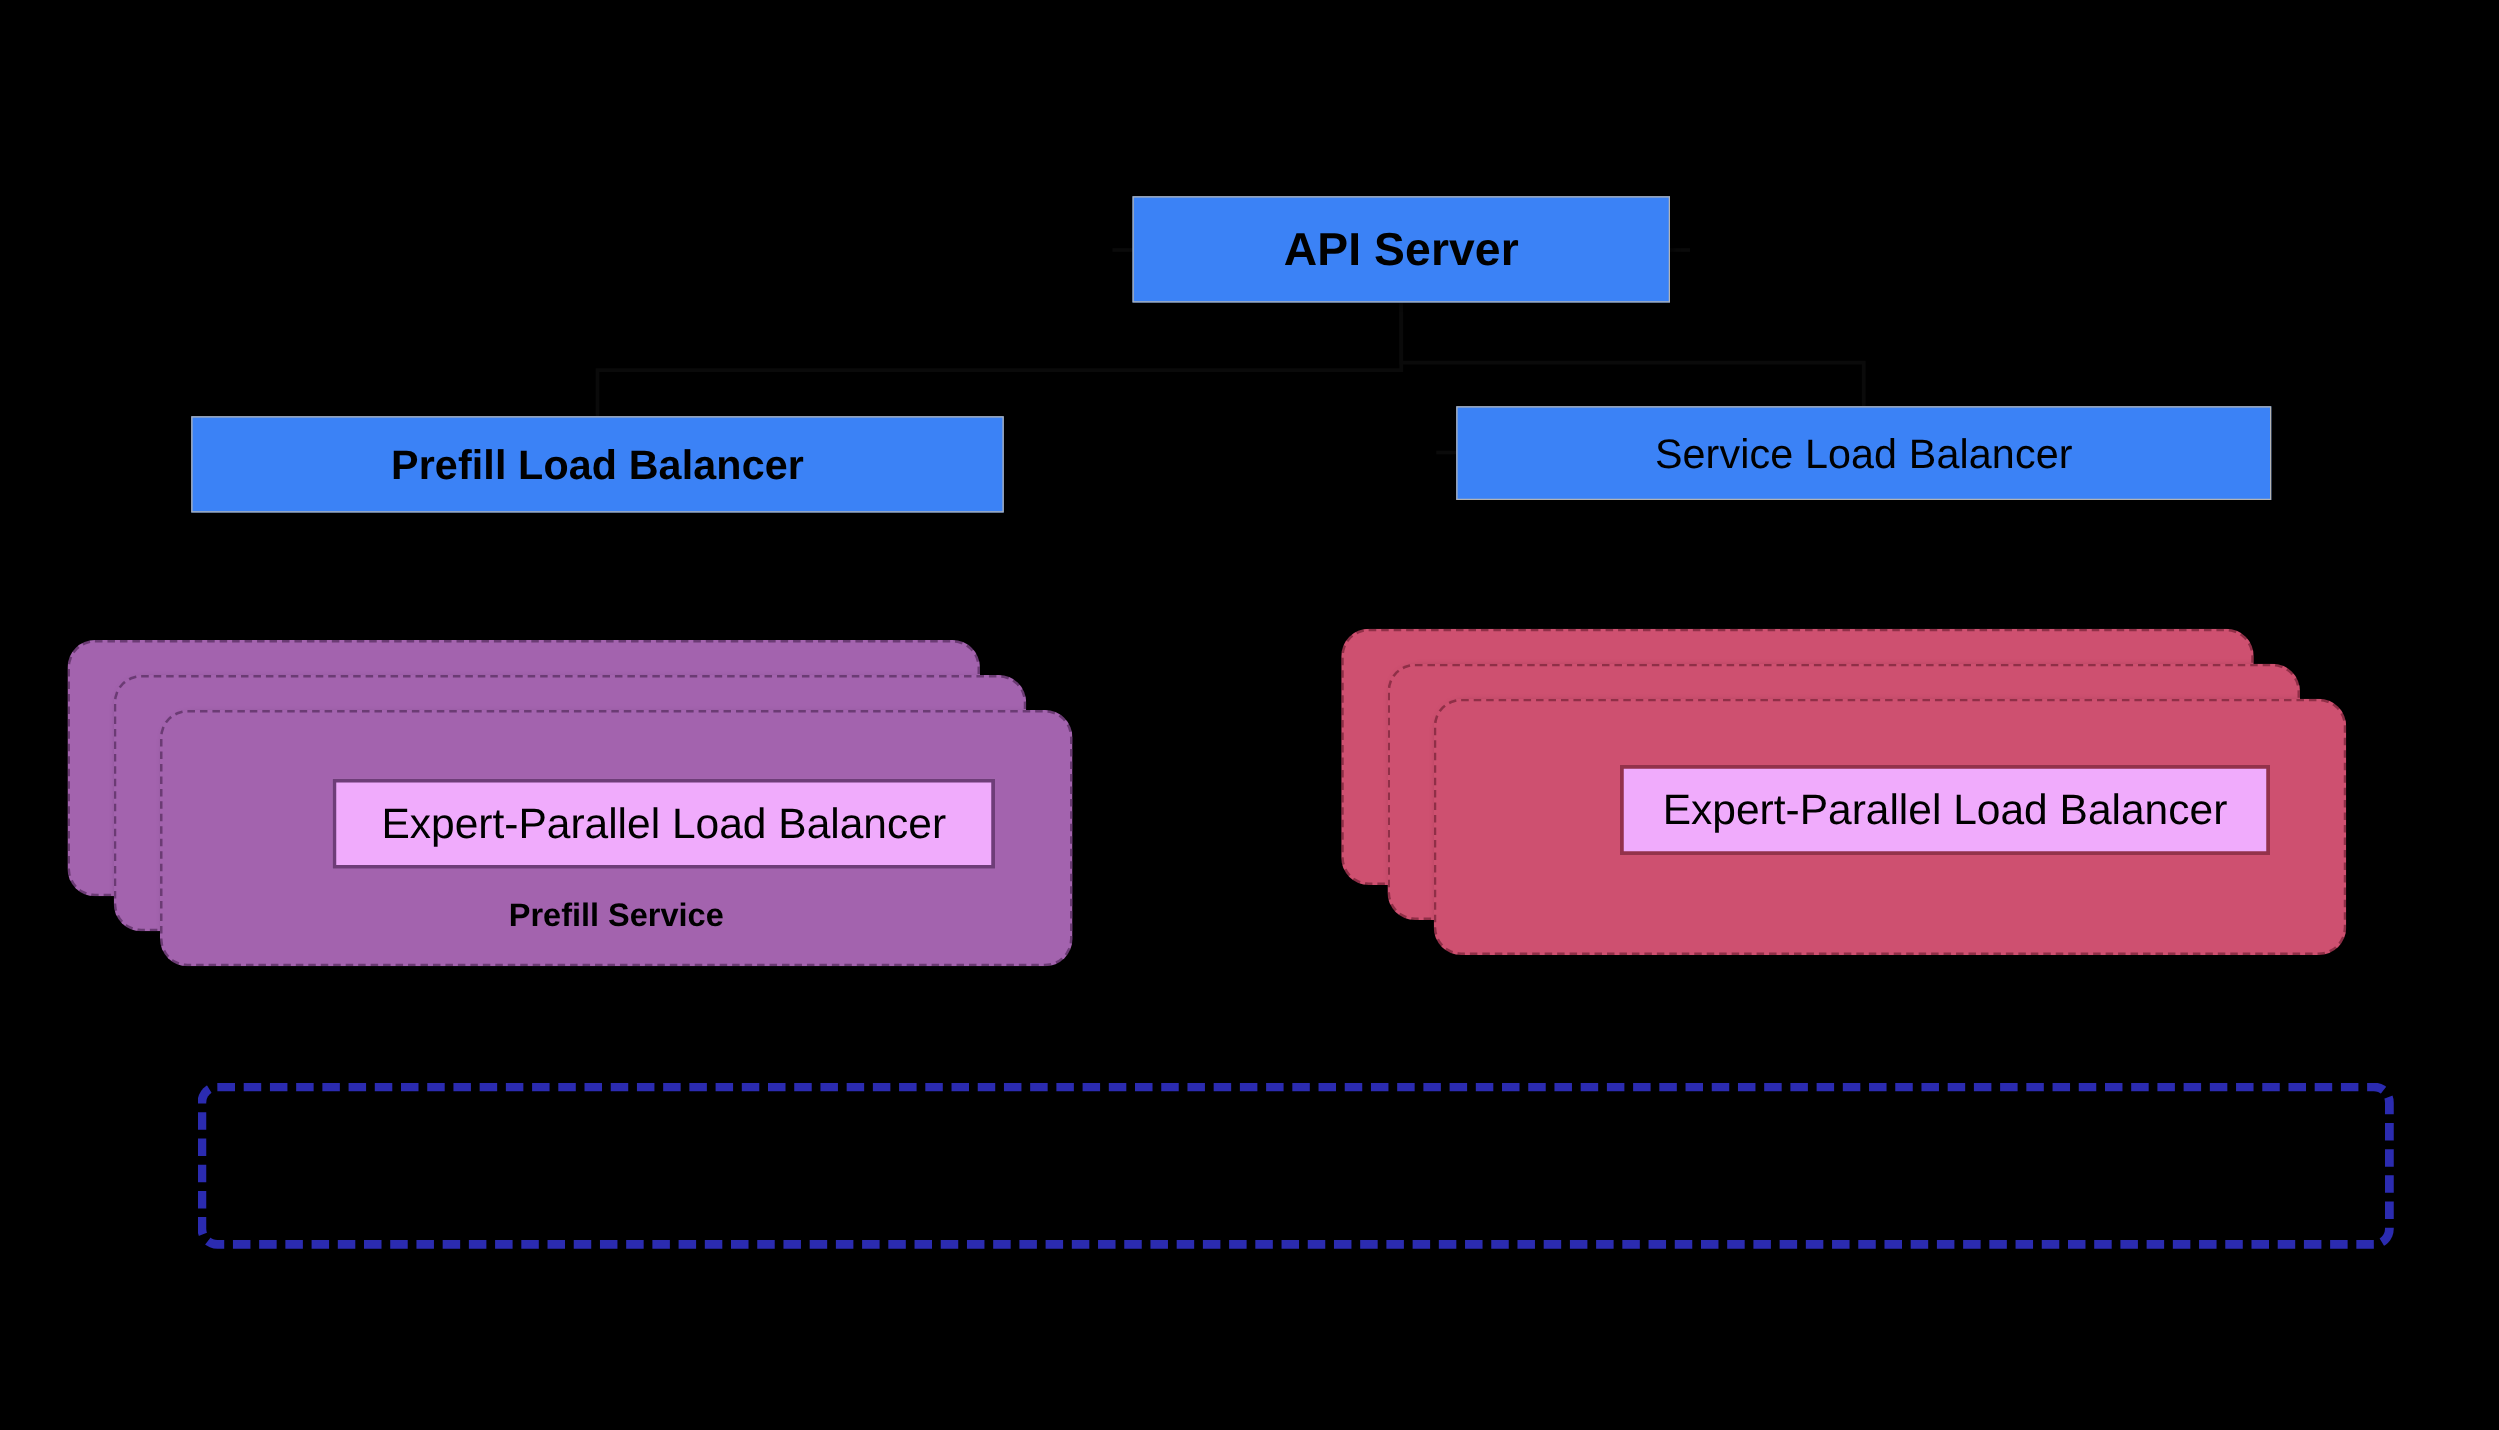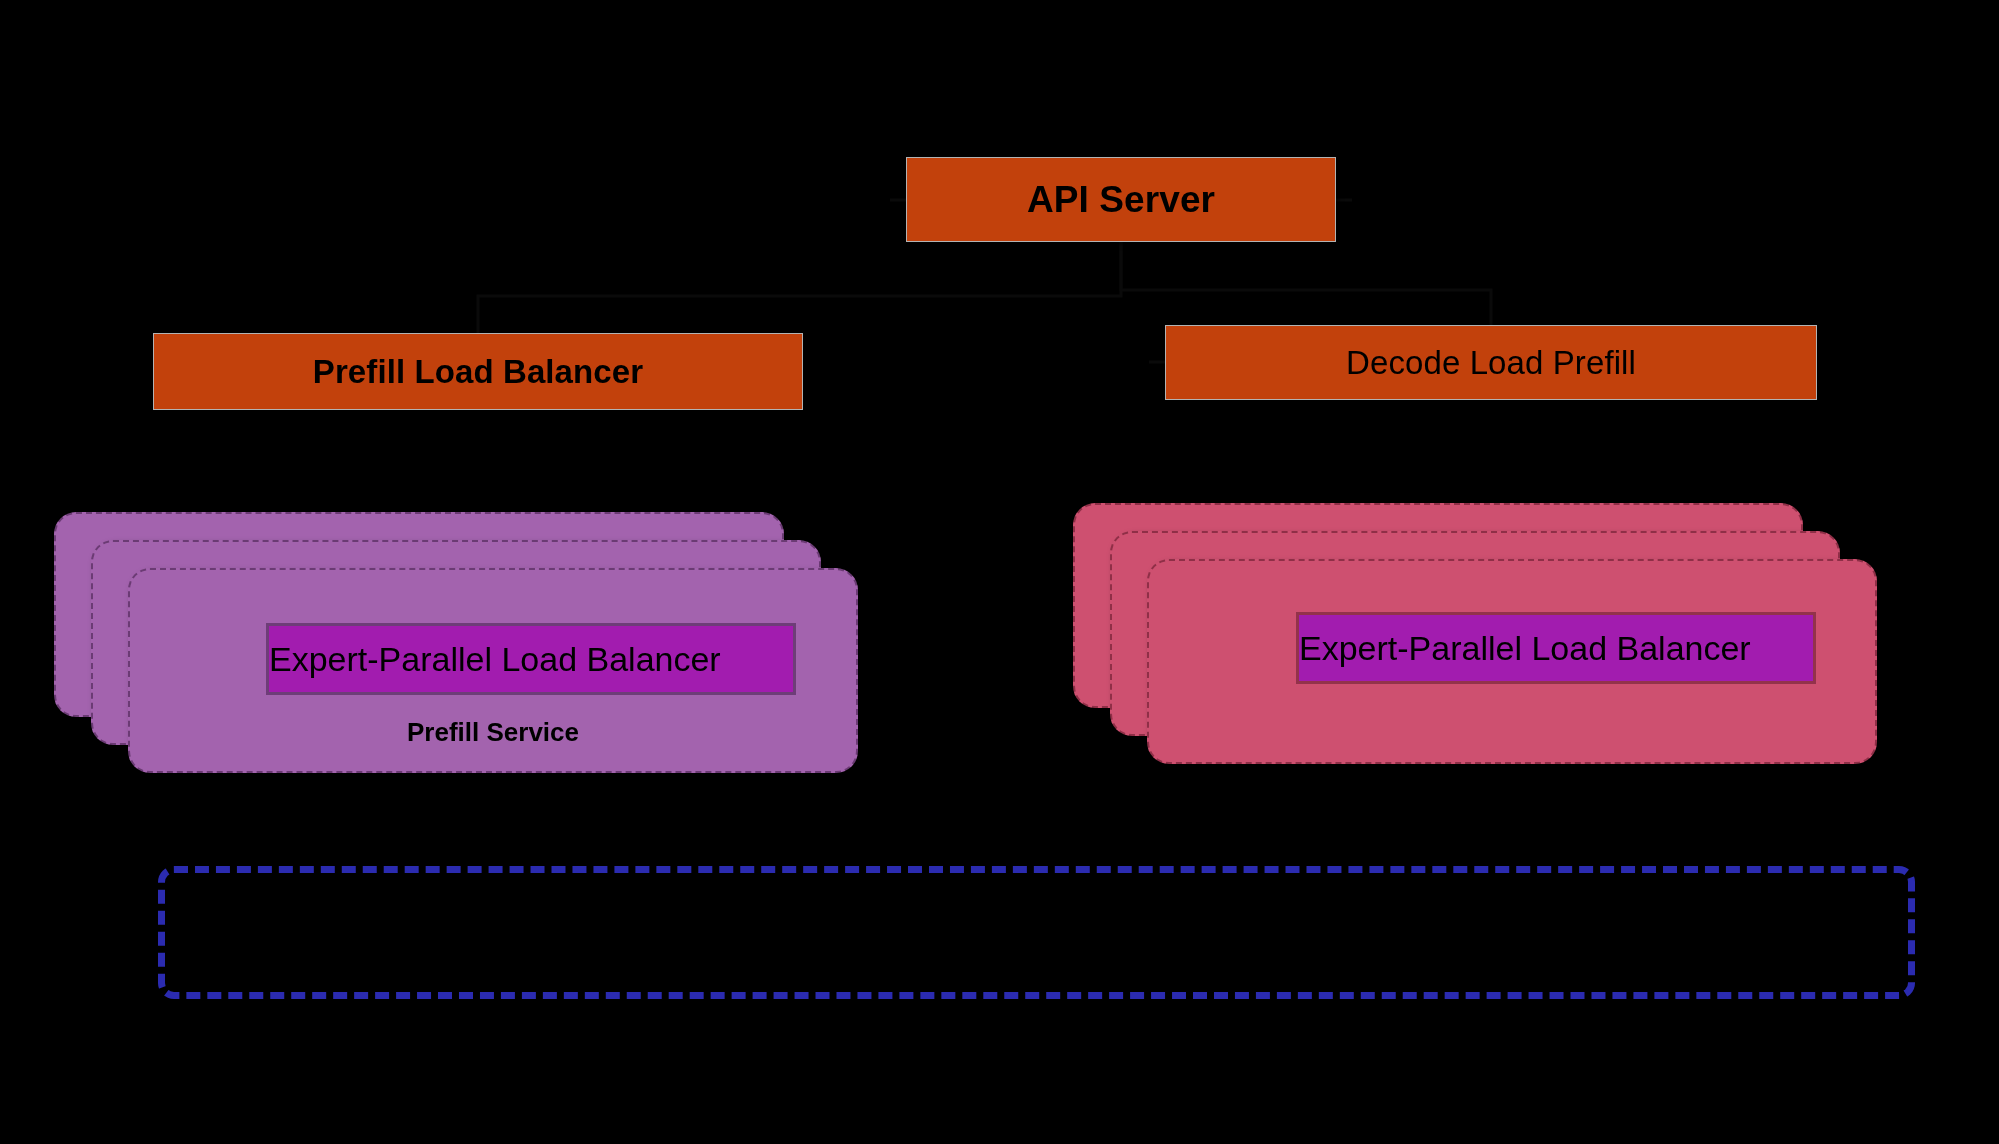--- a/index.html
+++ b/index.html
@@ -12,21 +12,21 @@
     width: 1999px;
     height: 1144px;
     background: #000000;
     overflow: hidden;
     font-family: "Liberation Sans", sans-serif;
   }
 
   
   .node-box {
     position: absolute;
-    background: #c2410c;
+    background: #3b82f6;
     border: 1px solid #b3b3b3;
     box-shadow: 3px 3px 4px rgba(0,0,0,0.55);
     display: flex;
     align-items: center;
     justify-content: center;
     box-sizing: border-box;
   }
   .node-box .node-label {
     color: #000000;
     white-space: nowrap;
@@ -77,24 +77,24 @@
     border-width: 2px;
     box-sizing: border-box;
     box-shadow: 4px 4px 6px rgba(0,0,0,0.5);
   }
   .service-card.c1 { left: 0px;  top: 0px;  }
   .service-card.c2 { left: 37px; top: 28px; }
   .service-card.c3 { left: 74px; top: 56px; }
 
   .service-card .inner-box {
     position: absolute;
-    background: #a21caf;
+    background: #f0abfc;
     display: flex;
     align-items: center;
-    justify-content: flex-start;
+    justify-content: center;
     box-sizing: border-box;
     border-width: 3px;
     border-style: solid;
   }
   .service-card .inner-label {
     color: #000000;
     font-size: 34px;
     font-weight: 400;
     white-space: nowrap;
   }
@@ -207,21 +207,21 @@
 
   <div class="node-box" id="api-server">
     <span class="node-label">API Server</span>
   </div>
 
   <div class="node-box" id="prefill-lb">
     <span class="node-label">Prefill Load Balancer</span>
   </div>
 
   <div class="node-box" id="decode-lb">
-    <span class="node-label">Decode Load Prefill</span>
+    <span class="node-label">Service Load Balancer</span>
   </div>
 
   <div class="service-stack" id="prefill-stack">
     <div class="service-card c1"></div>
     <div class="service-card c2"></div>
     <div class="service-card c3">
       <div class="inner-box">
         <span class="inner-label">Expert-Parallel Load Balancer</span>
       </div>
       <div class="service-title">Prefill Service</div>

